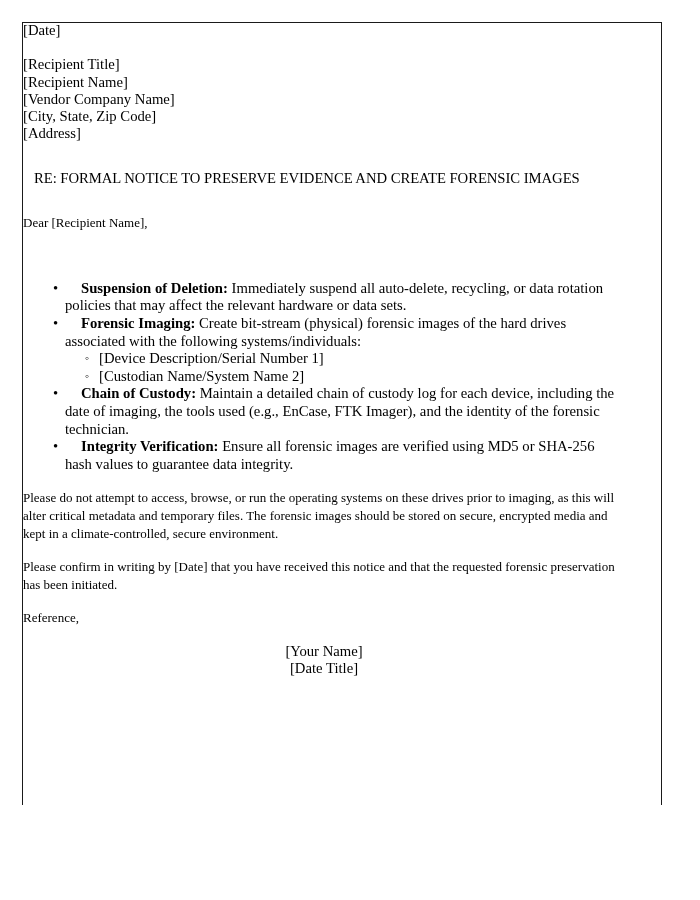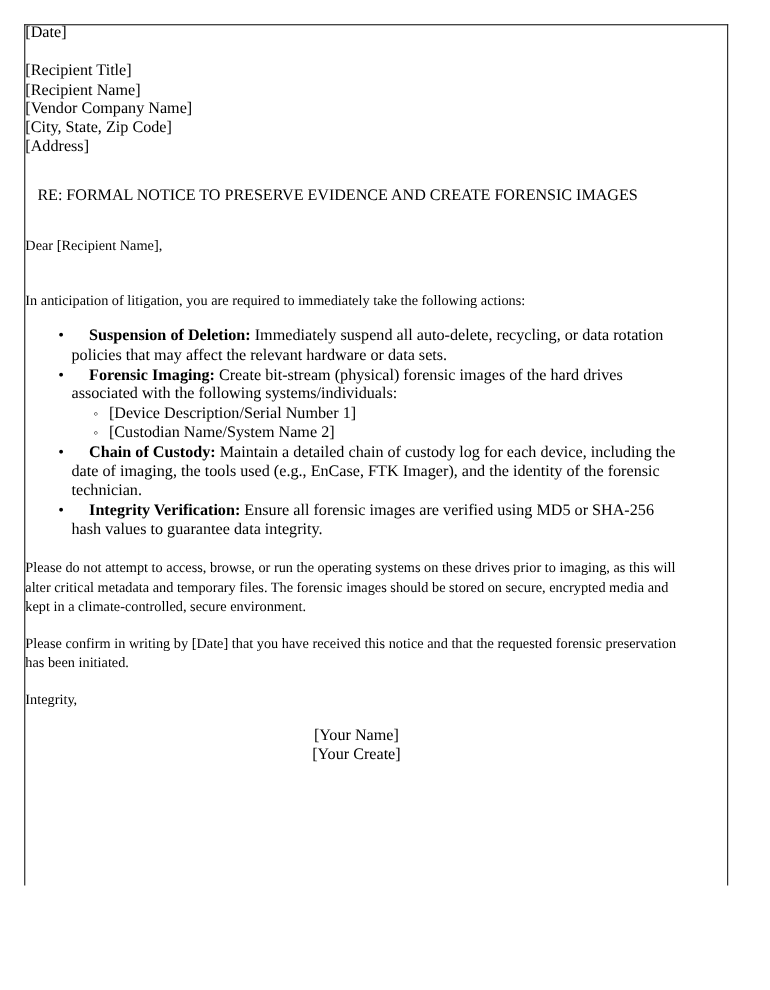--- a/index.html
+++ b/index.html
@@ -125,21 +125,20 @@
 
   <div class="spacer-md"></div>
 
   <p class="para">Dear [Recipient Name],</p>
 
   <div class="spacer-md"></div>
 
 
   <div class="spacer-md"></div>
 
-  <p class="para">In anticipation of litigation, you are required to immediately take the following actions:</p>
 
   <div class="spacer-md"></div>
 
   <ul class="main-list">
 
     <li class="main-item">
       <span class="bullet-dot">•</span>
       <span class="lead-in">Suspension of Deletion:</span><span> Immediately suspend all auto-delete, recycling, or data rotation policies that may affect the relevant hardware or data sets.</span>
     </li>
 
@@ -173,22 +172,22 @@
   <div class="spacer-md"></div>
 
   <p class="para">Please do not attempt to access, browse, or run the operating systems on these drives prior to imaging, as this will alter critical metadata and temporary files. The forensic images should be stored on secure, encrypted media and kept in a climate-controlled, secure environment.</p>
 
   <div class="spacer-md"></div>
 
   <p class="para">Please confirm in writing by [Date] that you have received this notice and that the requested forensic preservation has been initiated.</p>
 
   <div class="spacer-md"></div>
 
-  <p class="para">Integrity,</p>
+  <p class="para">Reference,</p>
 
   <div class="spacer-md"></div>
 
   <div>
     <div class="sig-line">[Your Name]</div>
-    <div class="sig-line">[Your Create]</div>
+    <div class="sig-line">[Date Title]</div>
   </div>
 
 </div>
 
 </body></html>

